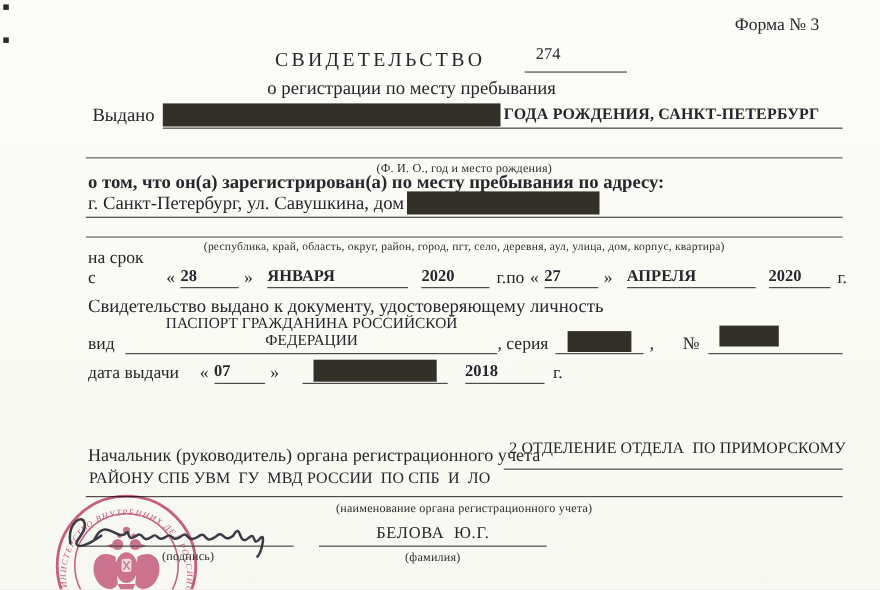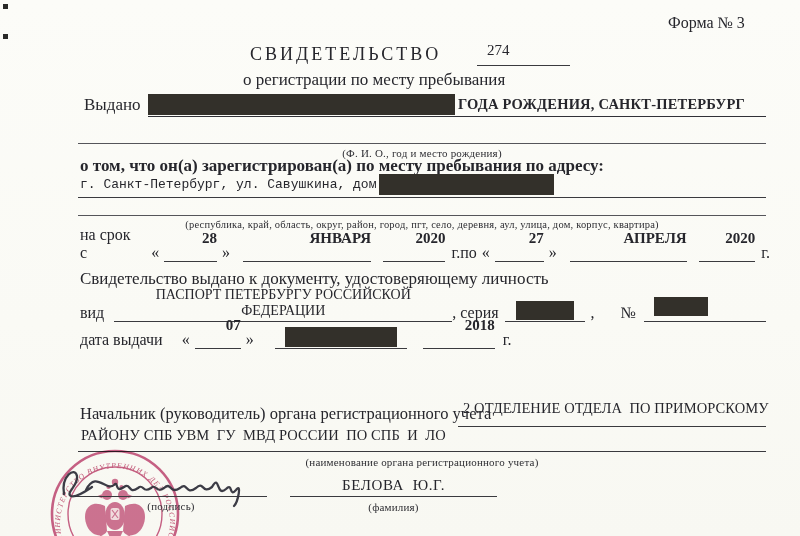--- a/index.html
+++ b/index.html
@@ -24,27 +24,27 @@
   .issued-label { top:95px; left:84px; font-size:17px; }
   .issued-cell { top:92px; left:148px; width:618px; height:25px; display:flex; align-items:center; border-bottom:1.8px solid #303036; }
   .redact-name { width:307px; height:21px; }
   .issued-suffix { font-size:14.5px; font-weight:bold; padding-left:3px; letter-spacing:0.2px; }
 
   .fio-line { top:122px; left:78px; width:688px; height:22px; }
   .fio-caption { top:147px; left:78px; width:688px; }
 
   .statement1 { top:156px; left:80px; font-size:17px;font-weight:bold; }
   .address-cell { top:172px; left:78px; width:688px; height:26px; display:flex; align-items:center; border-bottom:1.5px solid #3a3a3e; }
-  .address-prefix { font-size:13px; padding-left:2px;font-family:Liberation Mono, monospace; }
+  .address-prefix { font-size:17px; padding-left:2px; }
   .redact-house { width:175px; height:21px; margin-left:3px; }
   .line2 { top:215px; left:78px; width:688px; height:0; border-top:1.2px solid #55555a; }
   .addr-caption { top:219px; left:78px; width:688px; font-size:10.5px; }
 
   .period-row { top:239px; left:80px; width:690px; display:flex; align-items:flex-end; font-size:16px; height:23px; }
-  .pcell { border-bottom:1.5px solid #3a3a3e; text-align:right; font-weight:bold; font-size:15px; padding-bottom:14px; }
+  .pcell { border-bottom:1.5px solid #3a3a3e; text-align:left; font-weight:bold; font-size:15px; padding-bottom:1px; }
   .quote { margin:0 5px; }
 
   .doc-statement { top:269px; left:80px; font-size:17px; }
   .vid-row { top:296px; left:80px; width:686px; height:26px; display:flex; align-items:flex-end; font-size:16px; }
   .vcell-kind { width:338px; border-bottom:1.5px solid #3a3a3e; text-align:center; font-size:14px; padding-bottom:2px; margin-left:10px; }
   .vcell-series { width:80px; border-bottom:1.5px solid #3a3a3e; display:flex; justify-content:center; margin:0 6px; }
   .redact-series { width:58px; height:19px; margin-bottom:1px; }
   .vcell-number { flex:1; border-bottom:1.5px solid #3a3a3e; margin-left:8px; }
   .redact-number { width:54px; height:19px; margin:0 0 1px 10px; }
 
@@ -113,21 +113,21 @@
     <span class="quote">»</span>
     <span class="pcell" style="width:124px;margin-left:8px;">АПРЕЛЯ</span>
     <span class="pcell" style="width:60px;margin-left:12px;">2020</span>
     <span style="margin-left:6px;">г.</span>
   </div>
 
   <div class="abs doc-statement">Свидетельство выдано к документу, удостоверяющему личность</div>
 
   <div class="abs vid-row">
     <span>вид</span>
-    <span class="vcell-kind">ПАСПОРТ ПЕТЕРБУРГУ РОССИЙСКОЙ ФЕДЕРАЦИИ</span>
+    <span class="vcell-kind">ПАСПОРТ ГРАЖДАНИНА РОССИЙСКОЙ ФЕДЕРАЦИИ</span>
     <span>, серия</span>
     <span class="vcell-series">
         <span class="redact redact-series"></span>
       </span>
     <span style="margin-right:26px;">,</span>
     <span>№</span>
     <span class="vcell-number"><span class="redact redact-number"></span></span>
   </div>
 
   <div class="abs date-row">

